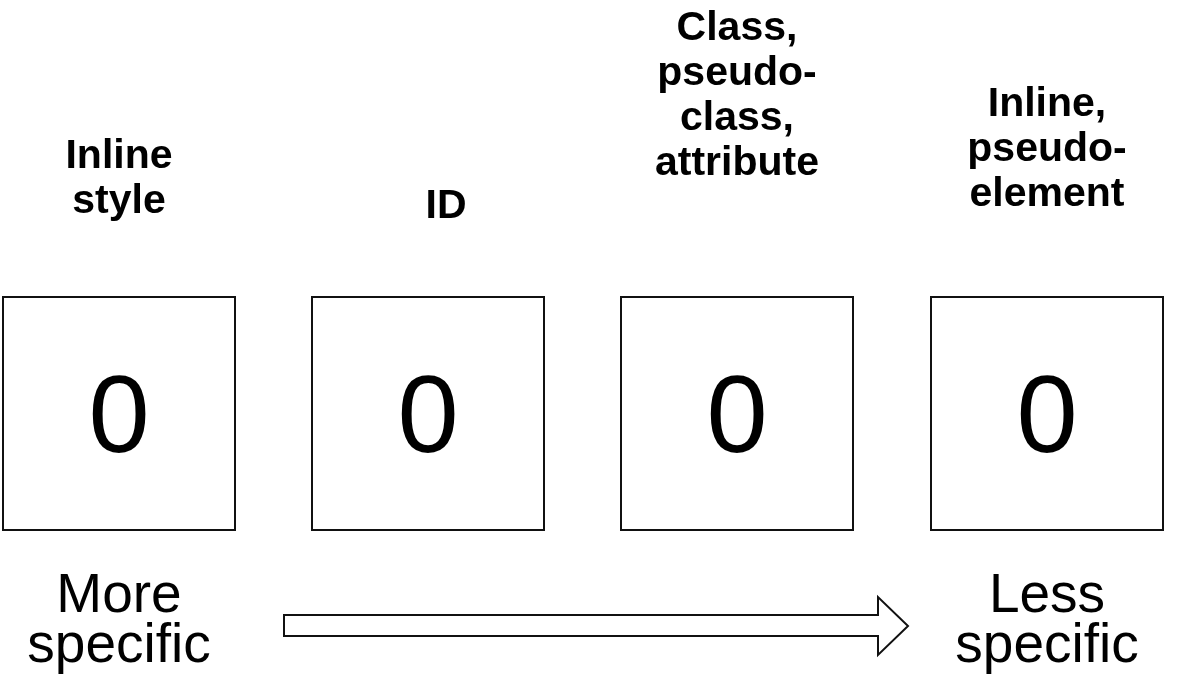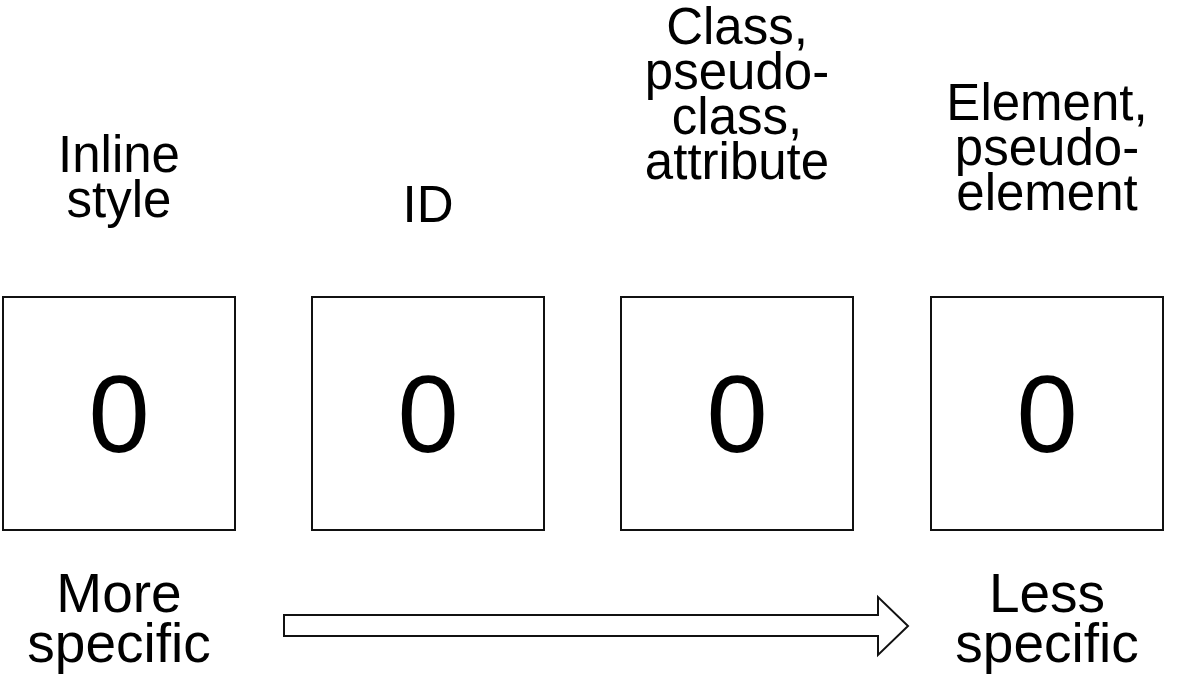--- a/index.html
+++ b/index.html
@@ -1,38 +1,38 @@
 <!DOCTYPE html>
 <html><head>
 <meta charset="utf-8">
 <style>
   html, body { margin:0; padding:0; background:#ffffff; }
   body { width:1181px; height:698px; position:relative; overflow:hidden;
          font-family:"Liberation Sans", sans-serif; color:#000; }
-  .label { position:absolute; text-align:center; font-size:51px; line-height:45px;
-           white-space:pre-line; }
+  .label { position:absolute; text-align:center; font-size:41px; line-height:45px;
+           white-space:pre-line;font-weight:bold; }
   .box { position:absolute; top:296px; width:230px; height:231px; border:2px solid #111;
          box-sizing:content-box; display:flex; align-items:center; justify-content:center; }
   .box span { font-size:110px; line-height:1; }
   .bottom { position:absolute; top:568px; text-align:center; font-size:55px; line-height:50px; white-space:pre-line; }
   svg.arrow { position:absolute; left:280px; top:590px; }
 </style>
 </head>
 <body>
 
 <div>
 
   <div class="label" style="left:2px;width:234px;top:132px;">Inline
 style</div>
-  <div class="label" style="left:311px;width:234px;top:182px;">ID</div>
+  <div class="label" style="left:329px;width:234px;top:182px;">ID</div>
   <div class="label" style="left:620px;width:234px;top:4px;">Class,
 pseudo-
 class,
 attribute</div>
-  <div class="label" style="left:930px;width:234px;top:80px;">Element,
+  <div class="label" style="left:930px;width:234px;top:80px;">Inline,
 pseudo-
 element</div>
 
   <div class="box" style="left:2px;">
     <span>0</span>
   </div>
   <div class="box" style="left:311px;">
     <span>0</span>
   </div>
   <div class="box" style="left:620px;">

